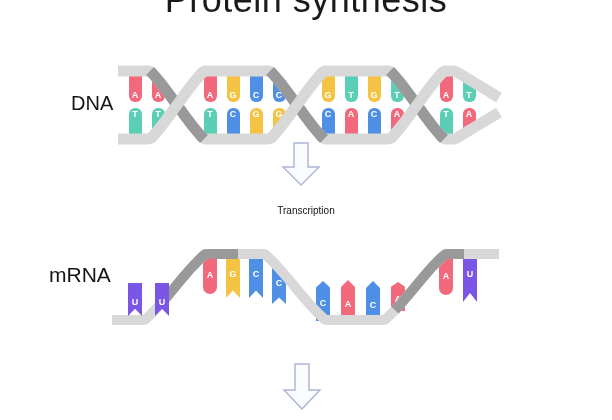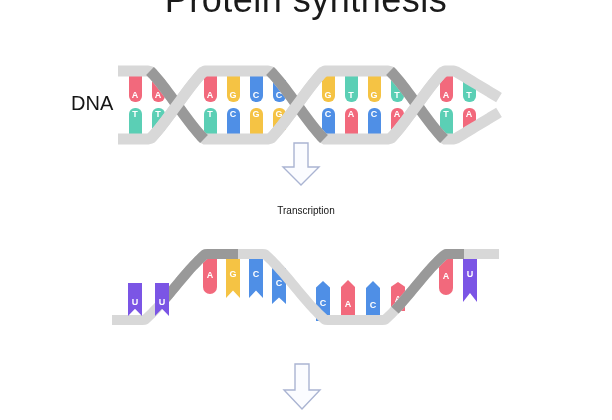--- a/index.html
+++ b/index.html
@@ -167,14 +167,15 @@
       <div class="tab shape-stand" style="left: 128px; top: 283px; width: 14px; height: 33px; background: rgb(123, 85, 229);">
         <span class="lt">U</span>
       </div>
       <div class="tab shape-stand" style="left: 155px; top: 283px; width: 14px; height: 33px; background: rgb(123, 85, 229);">
         <span class="lt">U</span>
       </div>
     </div>
 
   <div class="lbl" id="dna-label">DNA</div>
   <div class="lbl center-lbl" id="transcription-label">Transcription</div>
+  <div class="lbl" id="mrna-label">mRNA</div>
 
 </div>
 
 </body></html>

